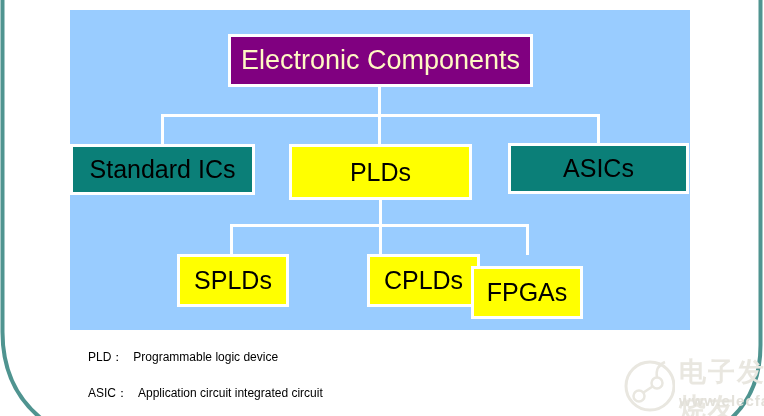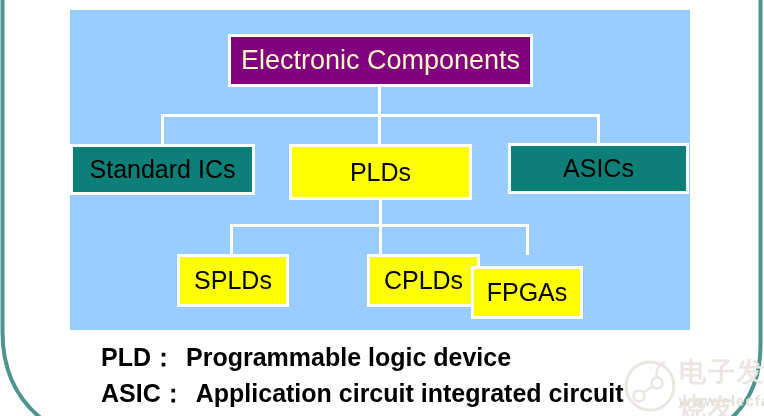--- a/index.html
+++ b/index.html
@@ -45,21 +45,21 @@
   .c-v-std  {left:161px;top:114px;width:3px;height:31px;}
   .c-v-asics{left:597px;top:114px;width:3px;height:30px;}
   
   .c-v-plds {left:379px;top:193px;width:3px;height:61px;}
   .c-h-lvl2 {left:230px;top:224px;width:299px;height:3px;}
   .c-v-splds{left:230px;top:224px;width:3px;height:31px;}
   .c-v-fpgas{left:526px;top:224px;width:3px;height:31px;}
 
   
   .notes{position:absolute;left:85px;top:345px;color:#000;}
-  .note-line{font-weight:bold;font-size:25px;line-height:20px;position:absolute;left:16px;white-space:nowrap;}
+  .note-line{font-weight:normal;font-size:12px;line-height:20px;position:absolute;left:3px;white-space:nowrap;}
   .note-1{top:2px;}
   .note-2{top:38px;}
   .note-sep{margin-right:10px;}
 
   
   .watermark{position:absolute;left:619px;top:348px;width:168px;height:68px;color:#e9e7e0;}
   .wm-name{position:absolute;left:60px;top:6px;font-size:27px;font-weight:bold;letter-spacing:2px;}
   .wm-url{position:absolute;left:60px;top:44px;font-size:15px;font-weight:bold;color:#e3e1da;letter-spacing:1px;}
   .wm-logo{position:absolute;left:0;top:6px;}
 </style>

